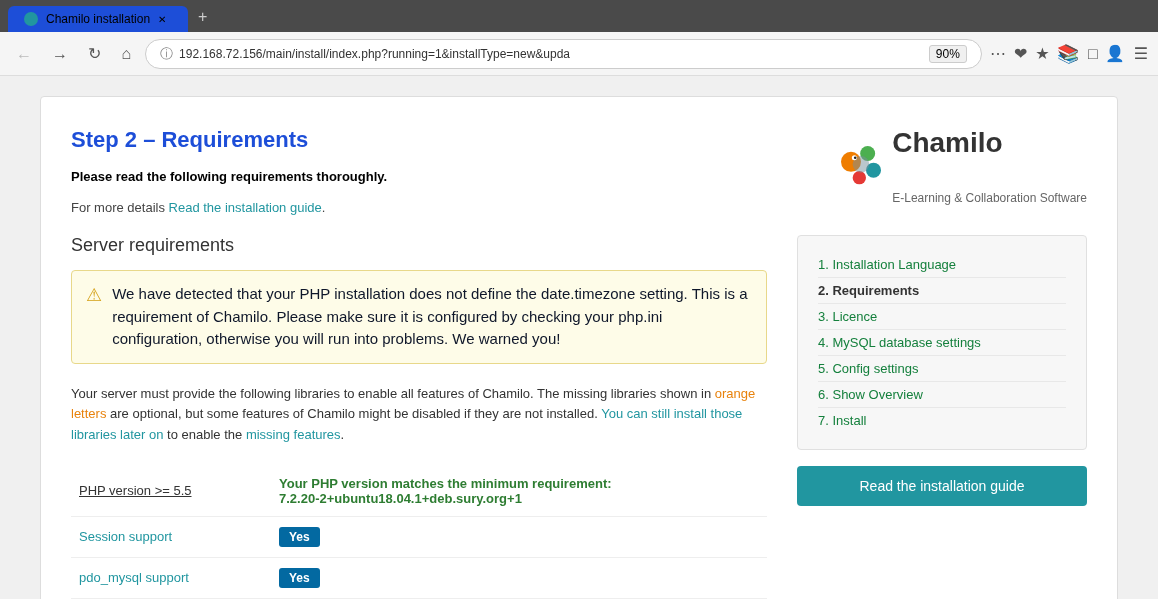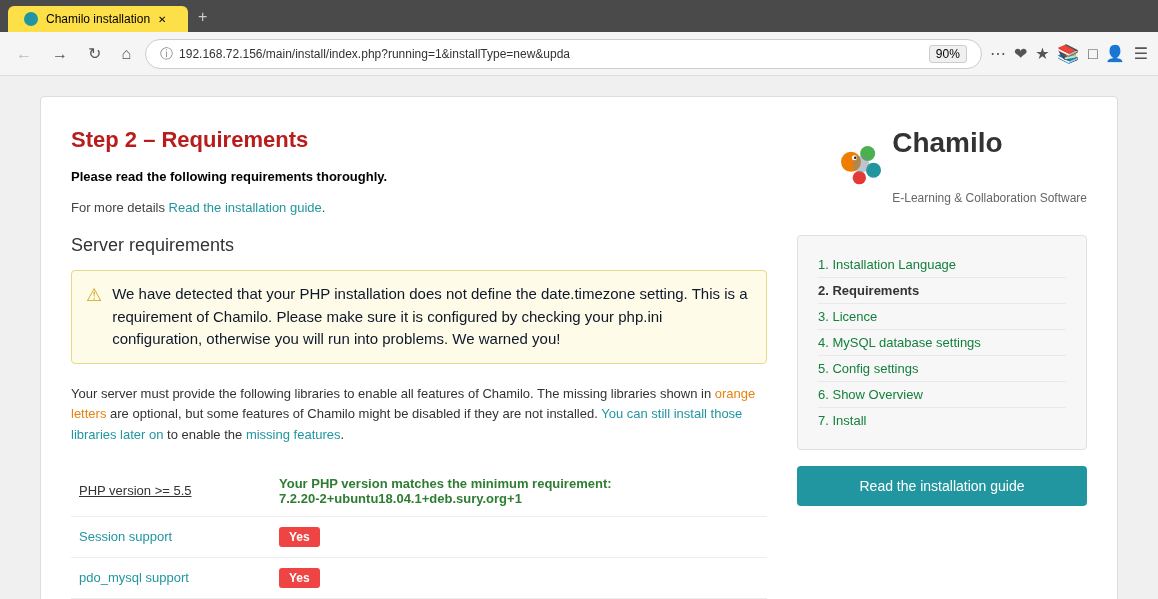--- a/index.html
+++ b/index.html
@@ -5,21 +5,21 @@
     * { box-sizing: border-box; margin: 0; padding: 0; }
     body { font-family: Arial, sans-serif; font-size: 14px; background: #f0f0f0; }
     .tab-bar {
       background: #4a4a4a;
       height: 32px;
       display: flex;
       align-items: flex-end;
       padding: 0 8px;
     }
     .tab {
-      background: #fde047;
+      background: #1d4ed8;
       border-radius: 6px 6px 0 0;
       padding: 6px 16px;
       font-size: 12px;
       display: flex;
       align-items: center;
       gap: 8px;
       min-width: 180px;
     }
     .tab-close {
       font-size: 10px;
@@ -98,21 +98,21 @@
     .main-content {
       flex: 1;
     }
     .sidebar {
       width: 290px;
       flex-shrink: 0;
     }
 
     
     .step-title {
-      color: #b91c1c;
+      color: #1d4ed8;
       font-size: 22px;
       font-weight: bold;
       margin-bottom: 16px;
     }
     .read-carefully {
       font-weight: bold;
       font-size: 13px;
       margin-bottom: 4px;
     }
     .read-note {
@@ -175,21 +175,21 @@
     .req-table td {
       padding: 10px 8px;
       vertical-align: middle;
     }
     .req-table td:first-child {
       width: 200px;
       color: #2196a0;
     }
     .req-table td:first-child.plain { color: #333; text-decoration: underline; }
     .yes-badge {
-      background: #ef4444;
+      background: #0369a1;
       color: white;
       padding: 3px 10px;
       border-radius: 3px;
       font-size: 12px;
       font-weight: bold;
       display: inline-block;
     }
     .version-match {
       color: #2e7d32;
       font-weight: bold;

